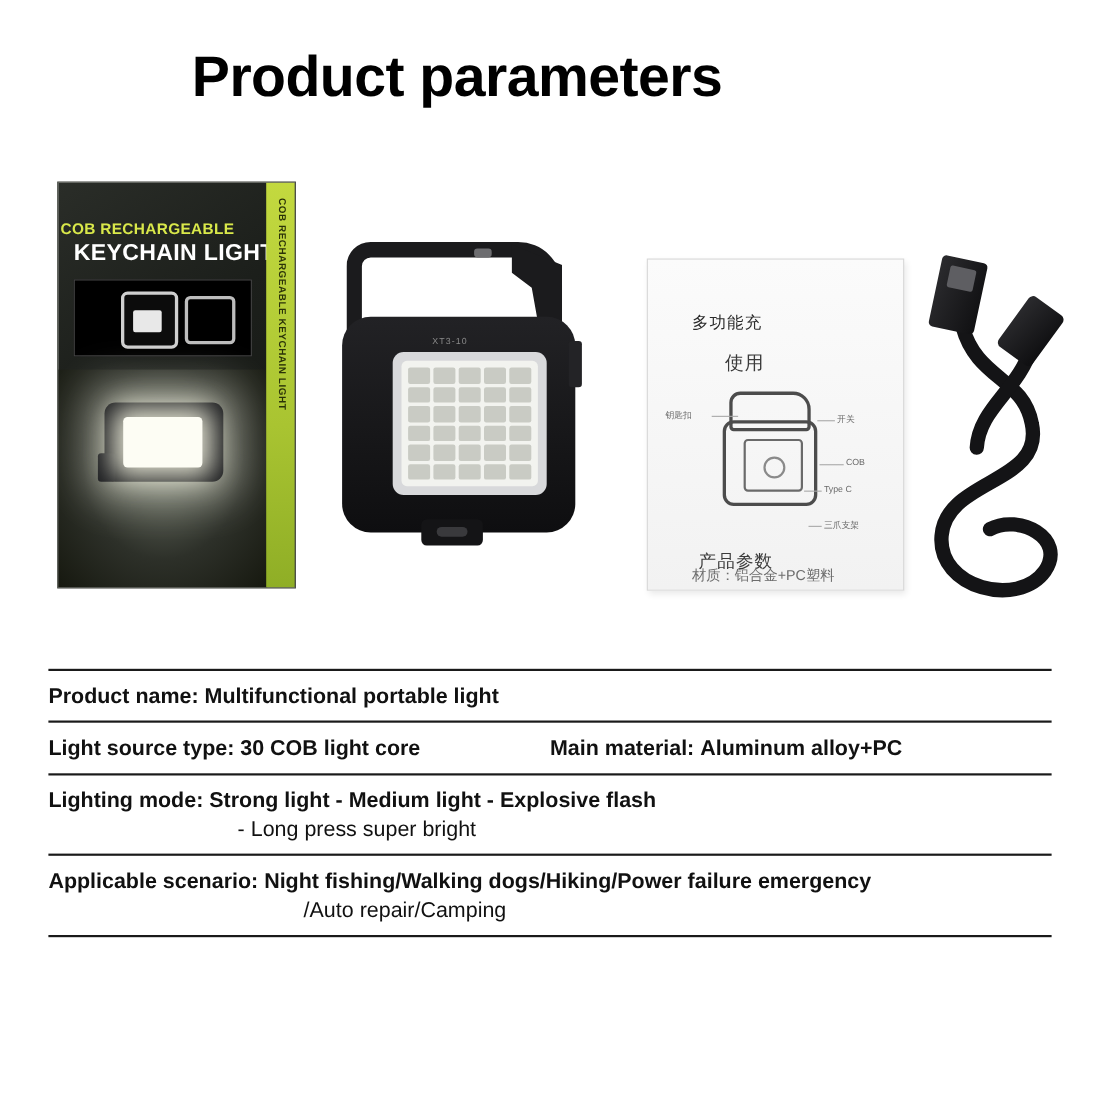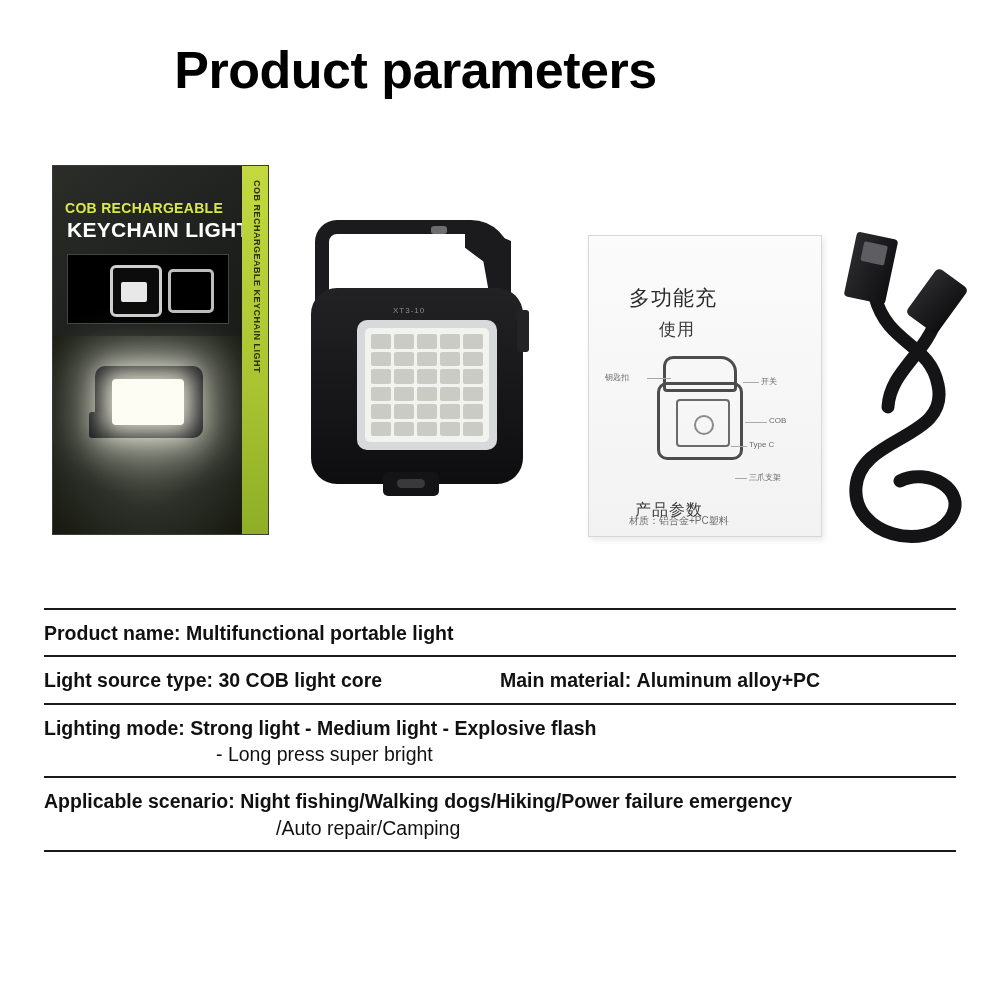--- a/index.html
+++ b/index.html
@@ -67,21 +67,21 @@
     left: 20px;
     top: 14px;
     white-space: nowrap;
     font-size: 9px;
     font-weight: bold;
     color: #2a3208;
     letter-spacing: 0.5px;
   }
   .box-title1 {
     position: absolute;
-    left: 12px;
+    left: 2px;
     top: 34px;
     font-size: 14px;
     font-weight: bold;
     color: #d9e84a;
     letter-spacing: 0.3px;
   }
   .box-title2 {
     position: absolute;
     left: 14px;
     top: 52px;
@@ -299,21 +299,21 @@
     width: 232px;
     height: 300px;
     background: linear-gradient(180deg, #fbfbfb 0%, #f2f2f2 100%);
     border: 1px solid #d8d8d8;
     box-shadow: 2px 3px 6px rgba(0,0,0,0.09);
   }
   .manual-h1 {
     position: absolute;
     left: 40px;
     top: 48px;
-    font-size: 21px;
+    font-size: 15px;
     color: #2b2b2b;
     letter-spacing: 1px;
   }
   .manual-h2 {
     position: absolute;
     left: 70px;
     top: 82px;
     font-size: 17px;
     color: #3a3a3a;
     letter-spacing: 1px;
@@ -392,21 +392,21 @@
     left: 46px;
     top: 264px;
     font-size: 16px;
     color: #3c3c3c;
     letter-spacing: 1px;
   }
   .manual-foot2 {
     position: absolute;
     left: 40px;
     top: 278px;
-    font-size: 10px;
+    font-size: 13px;
     color: #6d6d6d;
   }
 
   
   .cable {
     position: absolute;
     left: 830px;
     top: 85px;
     width: 150px;
     height: 330px;

